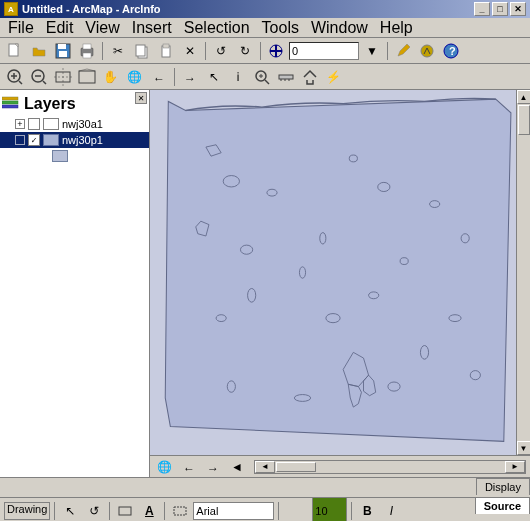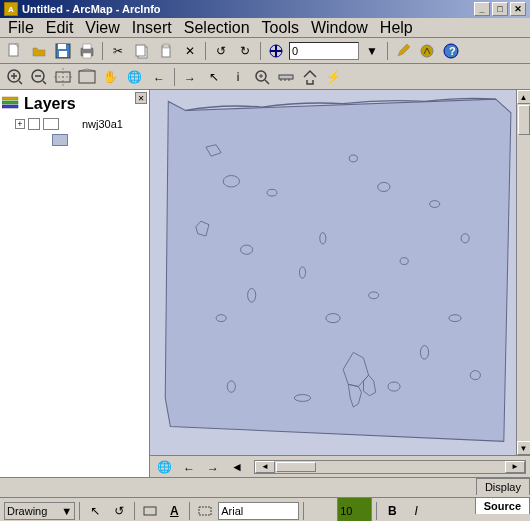--- a/index.html
+++ b/index.html
@@ -203,21 +203,20 @@
       width: 16px;
       height: 12px;
       flex-shrink: 0;
     }
     .layer-symbol-empty {
       background: white;
       border: 1px solid #808080;
     }
     .layer-name {
       font-size: 11px;
-      margin-left: 20px;
     }
     .map-scrollbar-right {
       width: 14px;
       background: #d4d0c8;
       border-left: 1px solid #808080;
       display: flex;
       flex-direction: column;
       align-items: center;
     }
     .scroll-btn {
@@ -300,20 +299,21 @@
     .draw-dropdown {
       height: 18px;
       font-size: 11px;
       background: #d4d0c8;
       border: 1px solid #808080;
       padding: 0 2px;
       display: flex;
       align-items: center;
       gap: 14px;
       cursor: pointer;
+      flex-direction: column;
     }
     .font-dropdown {
       height: 18px;
       width: 81px;
       font-size: 11px;
       background: white;
       border: 1px solid #808080;
       padding: 0 2px;
     }
     .size-dropdown {
@@ -528,20 +528,27 @@
     </div>
 
     <div class="layer-item">
       <span style="width:8px;"></span>
       <div class="layer-expand">+</div>
       <div class="layer-checkbox"></div>
       <div class="layer-symbol layer-symbol-empty"></div>
       <span class="layer-name">nwj30a1</span>
     </div>
 
+    <div class="layer-item selected">
+      <span style="width:8px;"></span>
+      <div class="layer-expand" style="border-color:#a0a8c0;background:#0a246a;color:white;"> </div>
+      <div class="layer-checkbox checked" style="background:white;color:black;"></div>
+      <div class="layer-symbol" style="background:#a8b4d4;border:1px solid #6070a0;width:16px;height:12px;"></div>
+      <span class="layer-name">nwj30p1</span>
+    </div>
 
     <div style="margin-left:52px; margin-top:2px;">
       <div style="width:16px;height:12px;background:#b8c0d8;border:1px solid #7080a0;"></div>
     </div>
   </div>
 
   <div class="main-with-scrolls">
     <div class="map-and-right-scroll">
 
       <div class="map-content">

